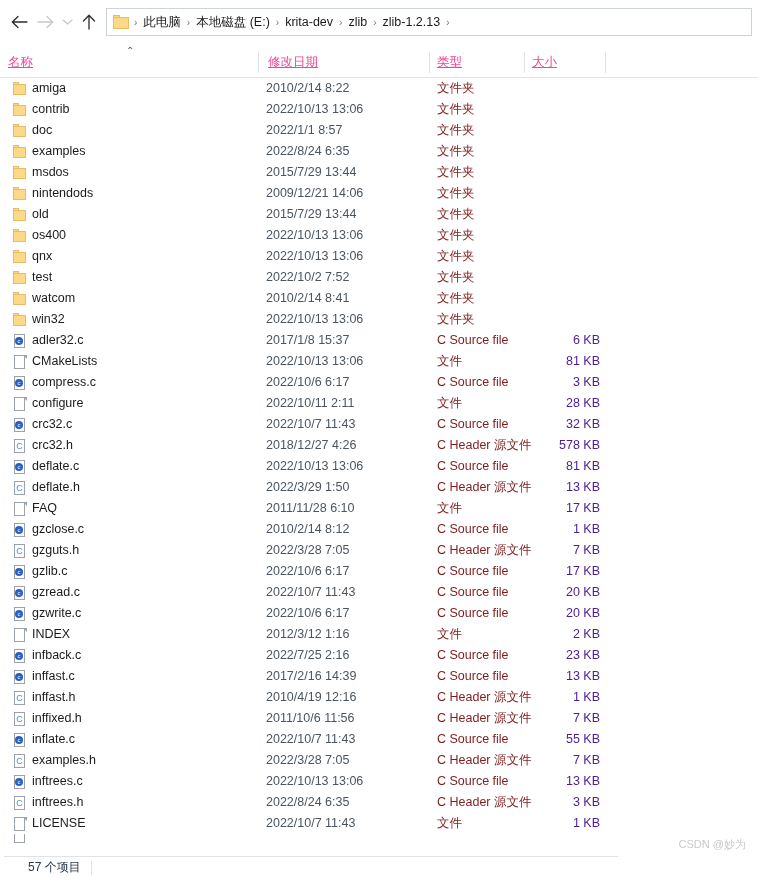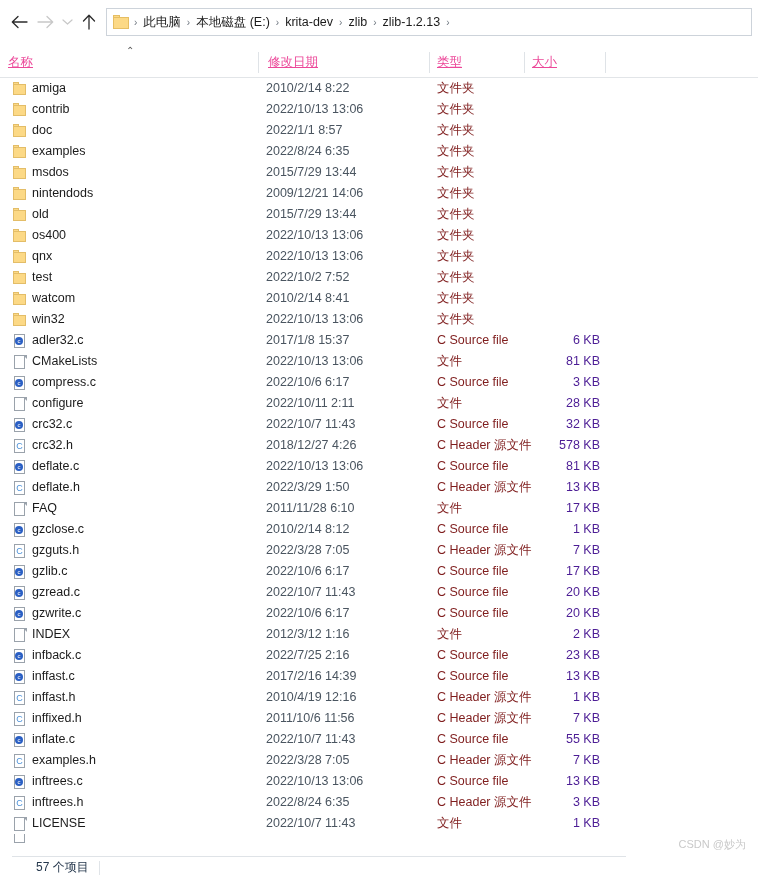--- a/index.html
+++ b/index.html
@@ -298,21 +298,21 @@
   }
   .row-clipped .ricon { top: -6px; }
   .row-clipped .cell-name,
   .row-clipped .cell-date,
   .row-clipped .cell-type,
   .row-clipped .cell-size { top: -8px; }
 
   
   .statusbar {
     position: absolute;
-    left: 12px;
+    left: 4px;
     bottom: 0;
     width: 614px;
     height: 22px;
     box-sizing: border-box;
     border-top: 1px solid #dfe3e7;
     background: #ffffff;
     display: flex;
     align-items: center;
     padding-left: 24px;
   }

